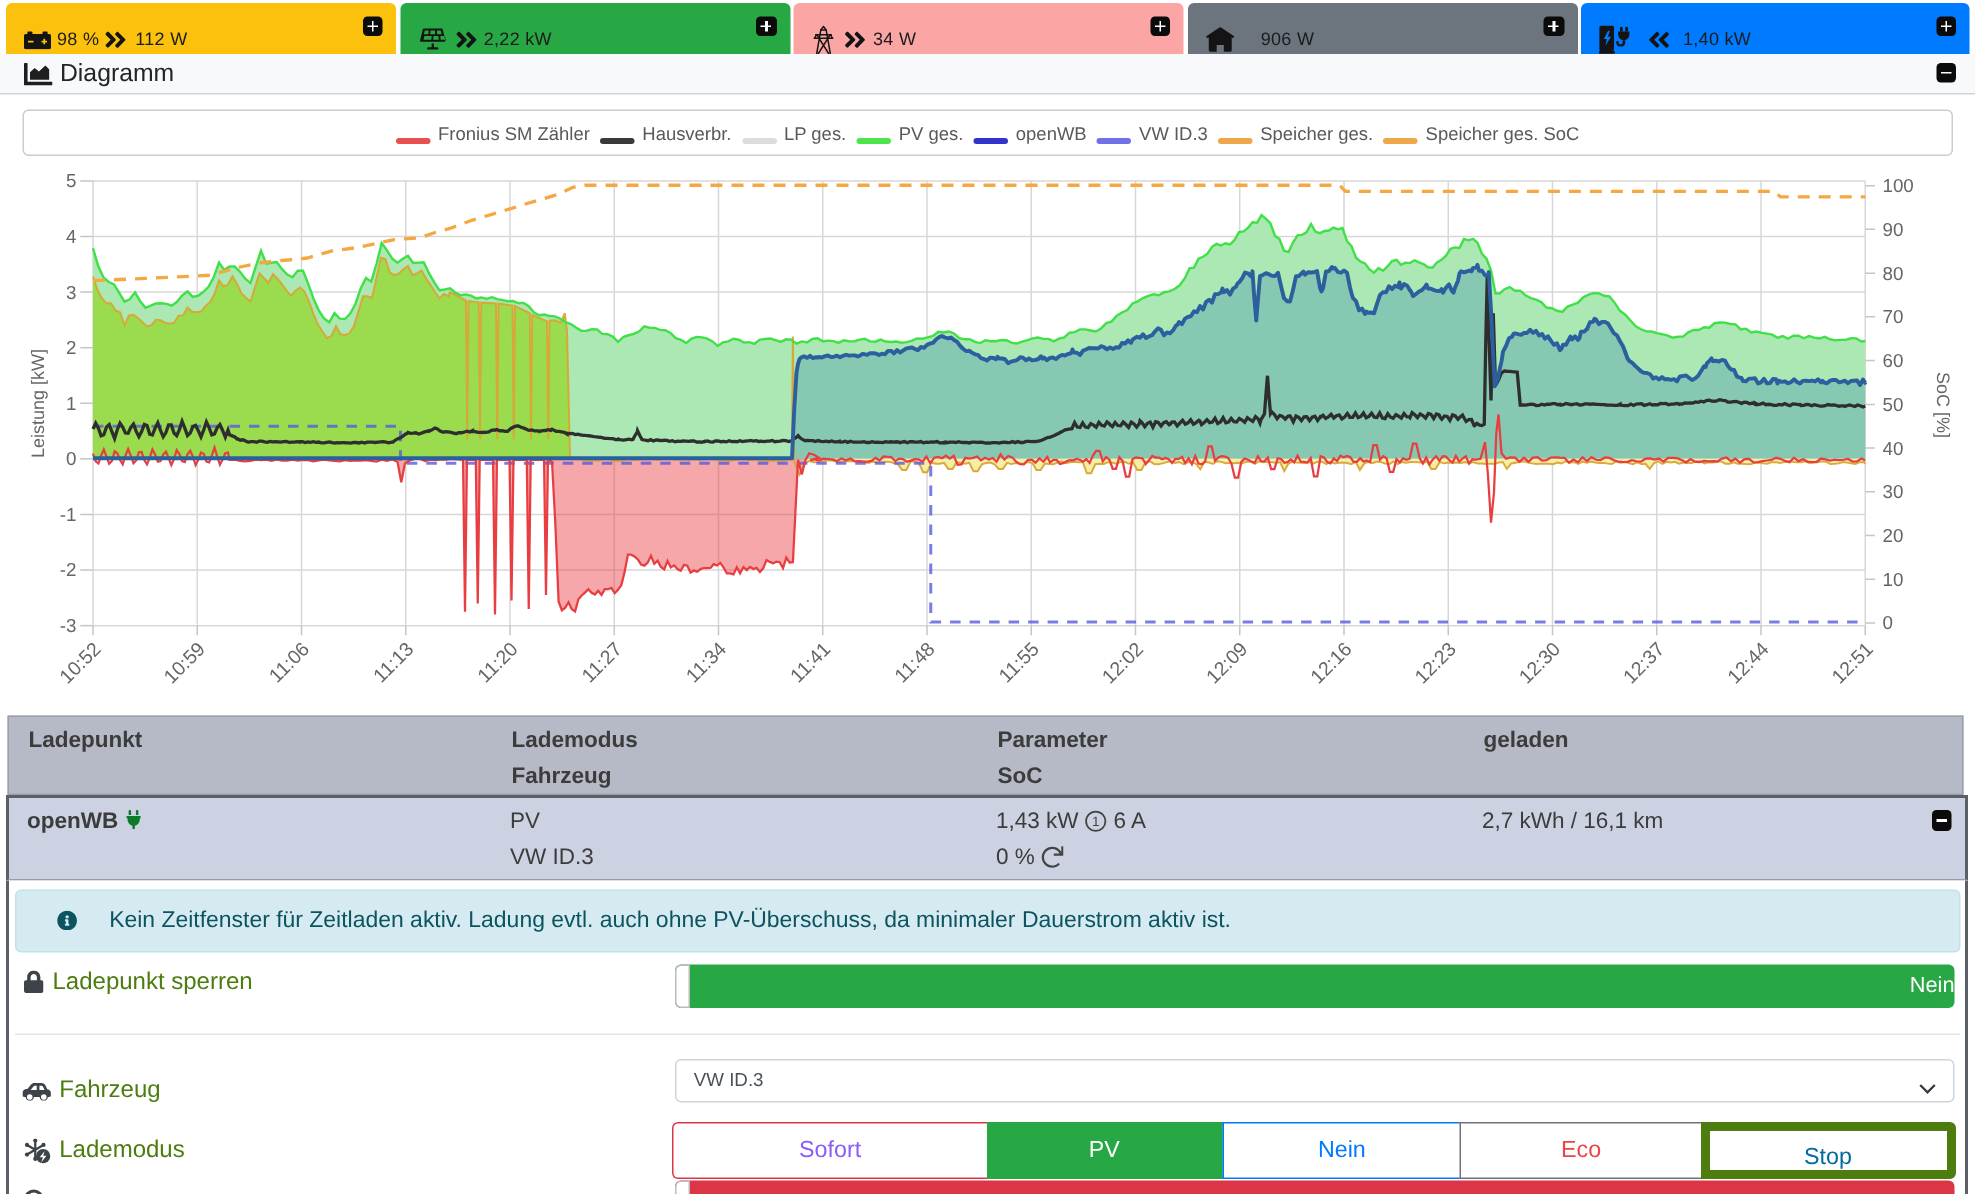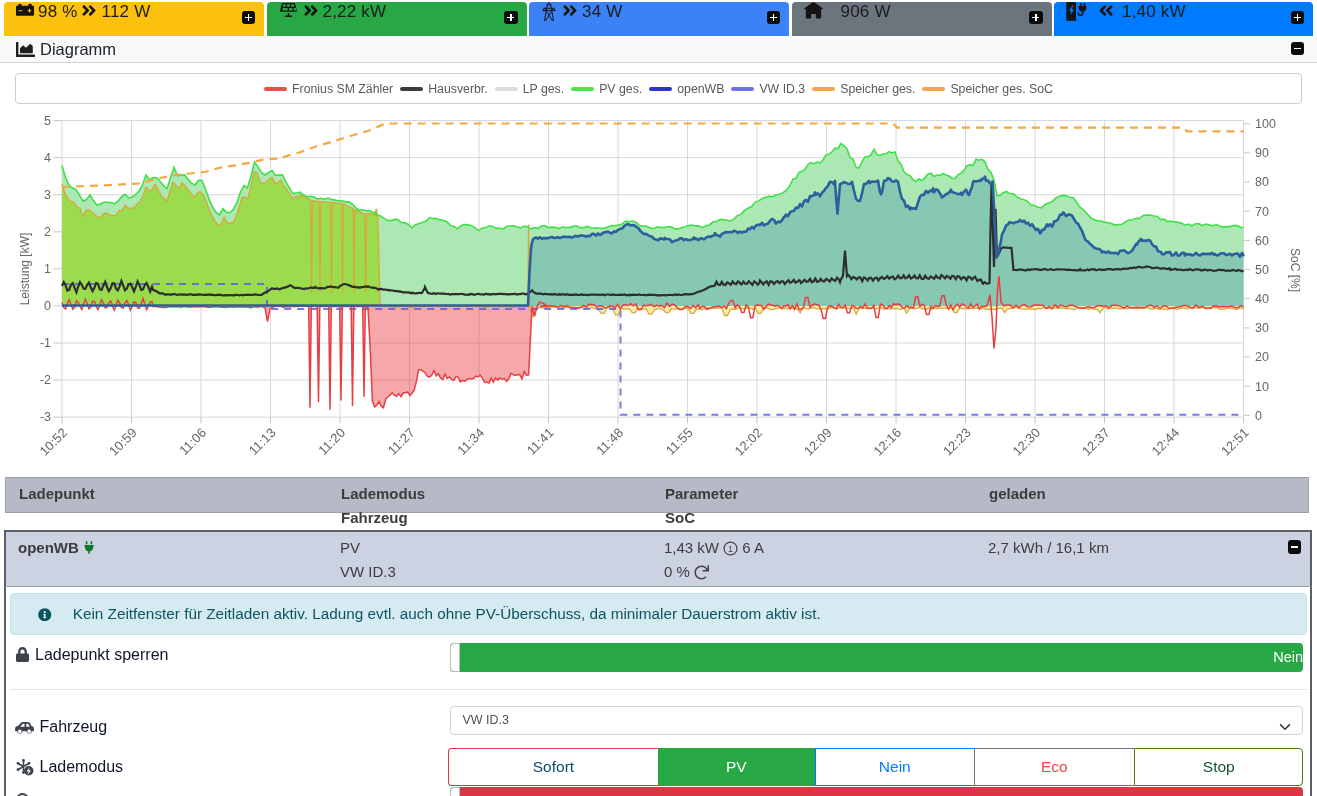--- a/index.html
+++ b/index.html
@@ -1,26 +1,26 @@
 <!DOCTYPE html>
 <html><head><meta charset="utf-8">
 <style>
 *{margin:0;padding:0;box-sizing:border-box}
 html,body{width:1317px;height:796px;background:#fff;font-family:"Liberation Sans",sans-serif;overflow:hidden;position:relative}
 .abs{position:absolute}
-.box{position:absolute;top:2px;height:48px;border-radius:4px;display:flex;align-items:flex-start;font-size:17px;color:#1c1c1c}
+.box{position:absolute;top:2px;height:48px;border-radius:4px;display:flex;align-items:center;font-size:12px;color:#1c1c1c}
 .box .ic{margin-left:12px;display:flex;align-items:center}
 .box .tx{margin-left:4px;letter-spacing:.2px}
 .sq{position:absolute;width:13.5px;height:13.5px;background:#0b0b0b;border-radius:3px}
 .sq:before,.sq:after{content:"";position:absolute;background:#fff}
 .plus:before{left:3.2px;top:6px;width:7.1px;height:1.7px}
 .plus:after{left:6px;top:3.2px;width:1.7px;height:7.1px}
 .minus:before{left:3.2px;top:6px;width:7.1px;height:1.7px}
-.lbl{position:absolute;font-size:16px;color:#0f172a}
-.legit{display:inline-flex;align-items:center;margin:0 3.5px}
+.lbl{position:absolute;font-size:16px;color:#4d7c0f}
+.legit{display:inline-flex;align-items:flex-end;margin:0 3.5px}
 .sw{width:23px;height:4px;border-radius:2px;margin-right:5px}
 </style></head>
 <body>
 
 <div class="box" style="left:4px;width:260px;background:#fcc10d">
   <span class="ic">
       <svg width="18" height="14" viewBox="0 0 512 384">
         <path fill="#141414" d="M480 96H448V64c0-9-7-16-16-16h-64c-9 0-16 7-16 16v32H160V64c0-9-7-16-16-16H80c-9 0-16 7-16 16v32H32c-18 0-32 14-32 32v224c0 18 14 32 32 32h448c18 0 32-14 32-32V128c0-18-14-32-32-32zM180 256H76v-32h104v32zm256 0h-36v36h-32v-36h-36v-32h36v-36h32v36h36v32z"></path>
       </svg>
     </span>
@@ -40,21 +40,21 @@
       </svg>
     </span>
     <span class="ic" style="margin-left:3px">
       <svg width="20" height="17" viewBox="0 0 448 512">
         <path fill="#141414" d="M224.3 273 88.6 408.6c-9.4 9.4-24.6 9.4-33.9 0l-22.7-22.7c-9.4-9.4-9.4-24.5 0-33.9l96.4-96.9-96.4-96.9c-9.4-9.4-9.3-24.5 0-33.9l22.7-22.7c9.4-9.4 24.6-9.4 33.9 0L224.2 239c9.5 9.3 9.5 24.7.1 34zm192-34L280.6 103.5c-9.4-9.4-24.6-9.4-33.9 0l-22.7 22.7c-9.4 9.4-9.4 24.5 0 33.9l96.4 96.9-96.4 96.9c-9.4 9.4-9.3 24.5 0 33.9l22.7 22.7c9.4 9.4 24.6 9.4 33.9 0L416.3 273c9.4-9.3 9.4-24.7 0-34z"></path>
       </svg>
     </span>
     <span class="tx" style="margin-left:2px">2,22 kW</span>
   <span class="sq plus" style="right:9px;top:8.7px"></span>
   </div>
-<div class="box" style="left:529px;width:260px;background:#3b82f6">
+<div class="box" style="left:529px;width:260px;background:#fca5a5">
   <span class="ic">
       <svg width="16" height="19" viewBox="0 0 24 29">
         <g stroke="#141414" stroke-width="1.5" fill="none">
           <path d="M8.5 4.5h7M3.5 9.5h17M2 13h20"></path>
           <path d="M9.3 4.5 5 29M14.7 4.5 19 29M5.3 9.5 17.5 29M18.7 9.5 6.5 29"></path>
           <path d="M9.3 4.5 12 1l2.7 3.5"></path>
           <path d="M4.7 9.5 3 13M19.3 9.5 21 13"></path>
         </g>
       </svg>
     </span>
@@ -232,21 +232,21 @@
 <text transform="translate(902.0,433.5) rotate(-45)" font-size="13" text-anchor="end">12:16</text>
 <text transform="translate(971.5,433.5) rotate(-45)" font-size="13" text-anchor="end">12:23</text>
 <text transform="translate(1041.0,433.5) rotate(-45)" font-size="13" text-anchor="end">12:30</text>
 <text transform="translate(1110.5,433.5) rotate(-45)" font-size="13" text-anchor="end">12:37</text>
 <text transform="translate(1180.0,433.5) rotate(-45)" font-size="13" text-anchor="end">12:44</text>
 <text transform="translate(1249.5,433.5) rotate(-45)" font-size="13" text-anchor="end">12:51</text>
 <text transform="translate(29,269) rotate(-90)" text-anchor="middle" font-size="12">Leistung [kW]</text>
 <text transform="translate(1291,270) rotate(90)" text-anchor="middle" font-size="12">SoC [%]</text>
 </g>
 </svg>
-<div class="abs" style="left:5px;top:477px;width:1304px;height:36px;background:#b5bac6;border:1px solid #9aa0a8;color:#3c3c3c;font-weight:bold;font-size:15px">
+<div class="abs" style="left:5px;top:477px;width:1304px;height:53px;background:#b5bac6;border:1px solid #9aa0a8;color:#3c3c3c;font-weight:bold;font-size:15px">
   <span class="abs" style="left:13px;top:7px">Ladepunkt</span>
   <span class="abs" style="left:335px;top:7px">Lademodus</span>
   <span class="abs" style="left:335px;top:31px">Fahrzeug</span>
   <span class="abs" style="left:659px;top:7px">Parameter</span>
   <span class="abs" style="left:659px;top:31px">SoC</span>
   <span class="abs" style="left:983px;top:7px">geladen</span>
 </div>
 <div class="abs" style="left:4px;top:530px;width:1308px;height:57px;background:#ccd2e1;border:2px solid #5a6066;border-bottom:1px solid #989ea6;font-size:15px;color:#3c3c3c">
   <span class="abs" style="left:12px;top:7px;font-weight:bold">openWB <svg width="12" height="13" viewBox="0 0 384 512" style="vertical-align:-1px">
         <path fill="#0d7a2b" d="M96 0c18 0 32 14 32 32v96h-64V32c0-18 14-32 32-32h0zm192 0c18 0 32 14 32 32v96h-64V32c0-18 14-32 32-32h0zM32 160h320c18 0 32 14 32 32s-10 32-28 32v32c0 77-55 141-128 156v68c0 18-14 32-32 32s-32-14-32-32v-68C91 397 36 333 36 256v-32c-18 0-32-14-32-32s10-32 28-32z"></path>
@@ -303,22 +303,22 @@
         <circle cx="15" cy="27.2" r="2.8" stroke="none"></circle>
         <circle cx="4" cy="8.6" r="2.8" stroke="none"></circle>
         <circle cx="4" cy="21.4" r="2.8" stroke="none"></circle>
         <circle cx="26" cy="8.6" r="2.8" stroke="none"></circle>
       </g>
       <circle cx="25.5" cy="23.5" r="9.5" fill="#3d4349"></circle>
       <path d="M27.5 16.5 21 25h4.3l-2.4 7 7-9h-4.3l1.9-6.5z" fill="#fff"></path>
     </svg></span>
 <span class="lbl" style="left:39.5px;top:758px">Lademodus</span>
 <div class="abs" style="left:448px;top:747.5px;width:855.5px;height:38px;display:flex;font-size:15.5px;text-align:center">
-  <div style="width:218px;border:1px solid #dc3545;border-right:none;border-radius:4px 0 0 4px;color:#0c4a6e;line-height:36px">Sofort</div>
+  <div style="width:218px;border:1px solid #dc3545;border-right:none;border-radius:4px 0 0 4px;color:#8b5cf6;line-height:36px">Sofort</div>
   <div style="width:163px;background:#28a745;border:1px solid #28a745;color:#fff;line-height:36px">PV</div>
   <div style="width:165px;border:1px solid #007bff;border-right:none;color:#007bff;line-height:36px">Nein</div>
   <div style="width:166.5px;border:1px solid #6c757d;border-right:none;color:#ef4444;line-height:36px">Eco</div>
-  <div style="width:176px;border:1px solid #4d7c0f;border-radius:0 4px 4px 0;color:#14532d;line-height:36px">Stop</div>
+  <div style="width:176px;border:6px solid #4d7c0f;border-radius:0 4px 4px 0;color:#0369a1;line-height:36px">Stop</div>
 </div>
 <div class="abs" style="left:449.5px;top:787px;width:853.5px;height:20px;background:#dc3545;border-radius:4px">
   <div class="abs" style="left:0;top:0;width:10px;height:20px;background:#fff;border:1px solid #bbb;border-radius:4px 0 0 4px"></div>
 </div>
 <div class="abs" style="left:16px;top:792.5px;width:13px;height:13px;border:2px solid #3d4349;border-radius:50%"></div>
 
 </body></html>

